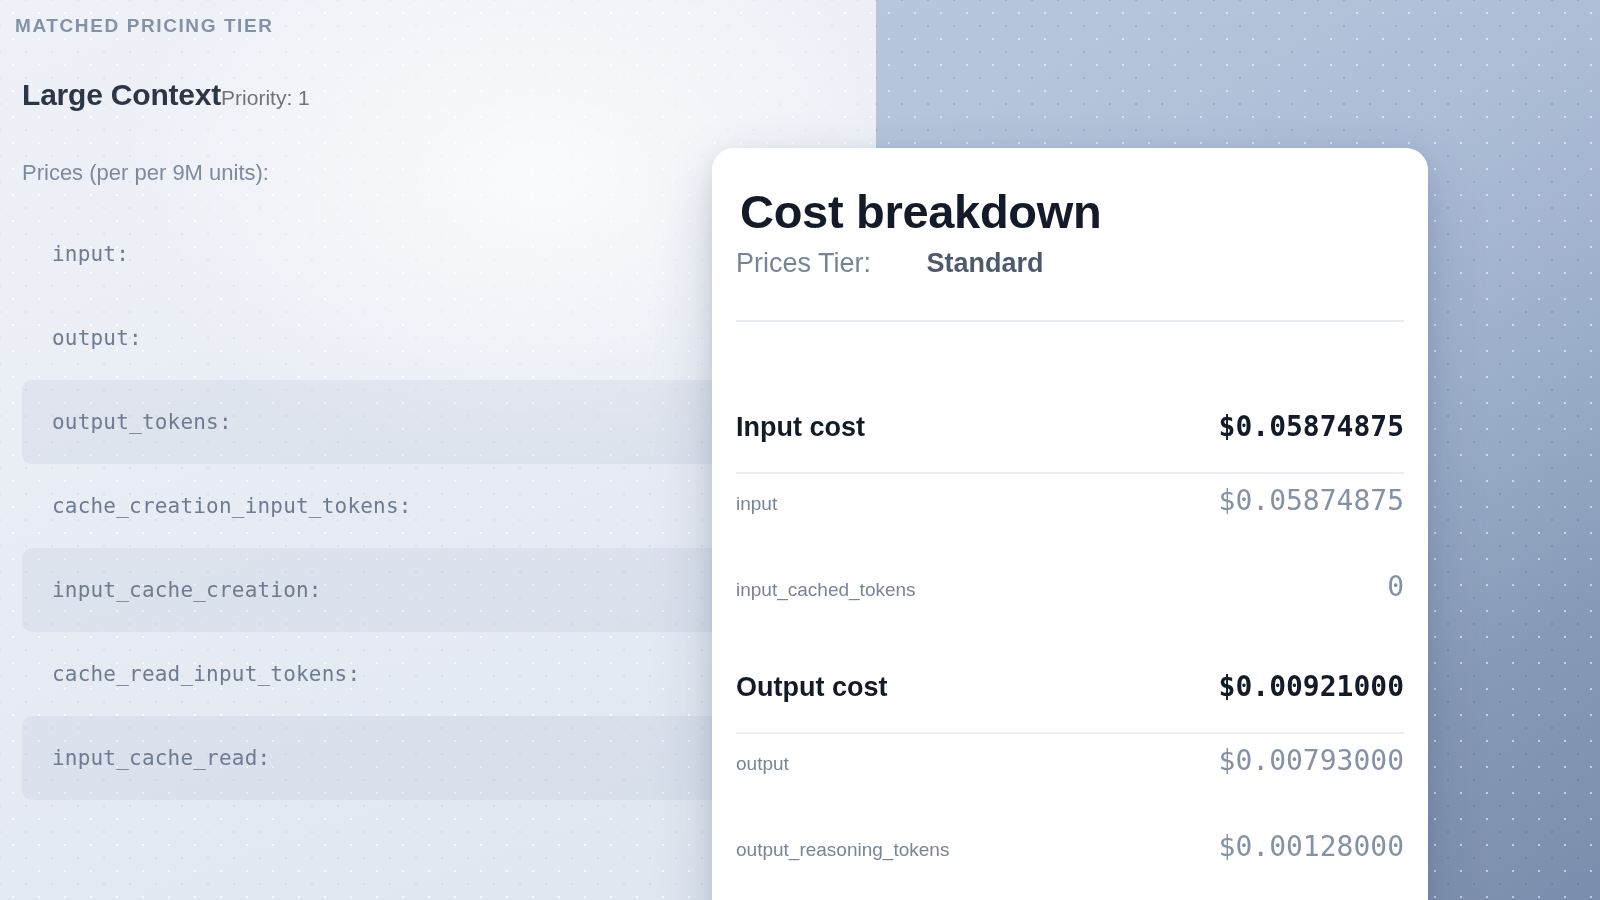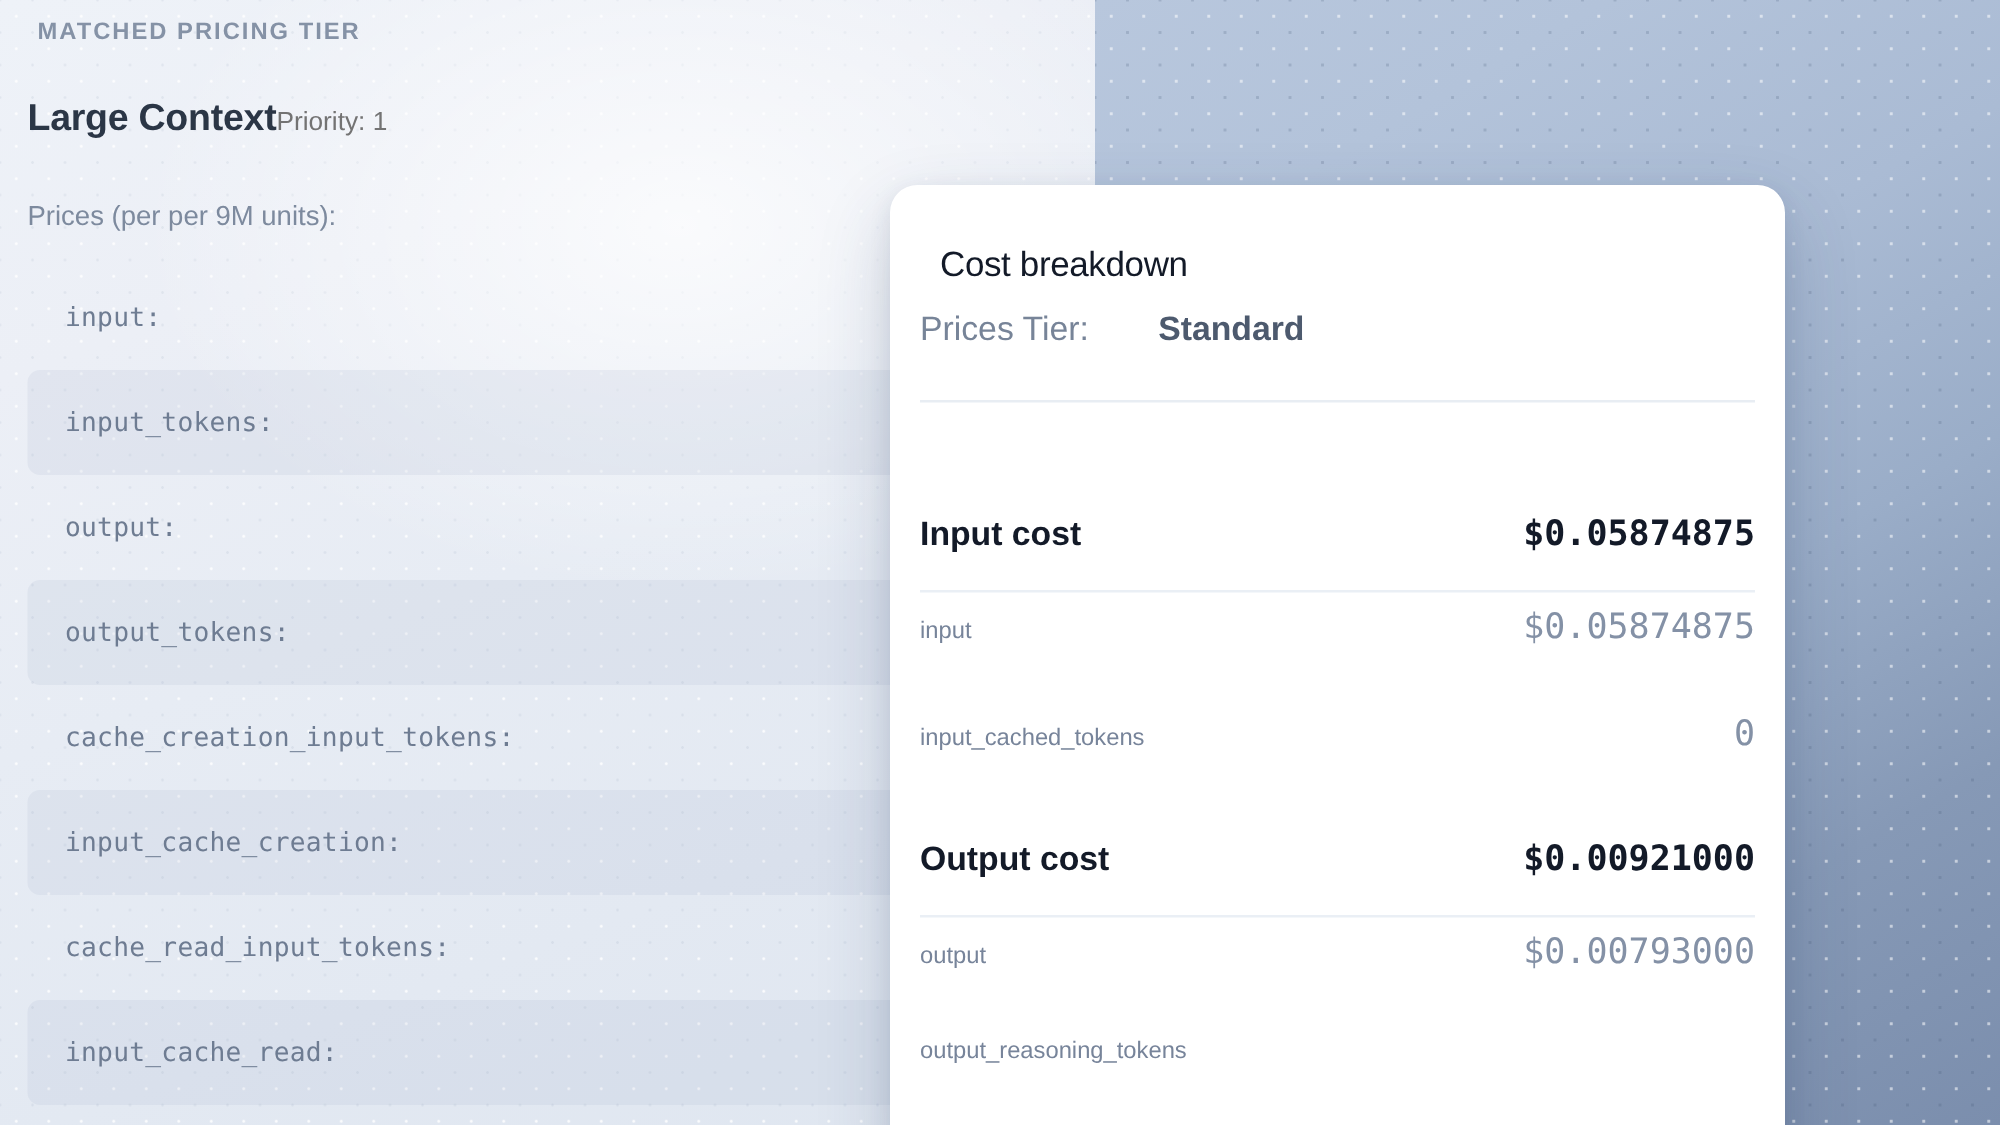--- a/index.html
+++ b/index.html
@@ -79,21 +79,21 @@
   
   .left-content {
     position: absolute;
     left: 0; top: 0;
     width: 876px;
     height: 900px;
   }
 
   .eyebrow {
     position: absolute;
-    left: 30px;
+    left: 15px;
     top: 15px;
     font-size: 19px;
     font-weight: 600;
     letter-spacing: 1.6px;
     color: #8592a6;
     white-space: nowrap;
   }
 
   .tier-line {
     position: absolute;
@@ -162,27 +162,27 @@
     border-radius: 22px;
     box-shadow:
       0 24px 60px rgba(40, 60, 95, 0.20),
       0 6px 18px rgba(40, 60, 95, 0.10);
     overflow: hidden;
     box-sizing: border-box;
     padding: 0 24px;
   }
 
   .card-title {
-    margin: 16px;
+    margin: 4px;
     padding: 0;
     position: absolute;
     left: 24px;
     top: 32px;
-    font-size: 28px;
-    font-weight: 400;
+    font-size: 47px;
+    font-weight: 700;
     color: #131a28;
     letter-spacing: -0.3px;
     white-space: nowrap;
   }
 
   .card-subtitle {
     position: absolute;
     left: 24px;
     top: 100px;
     font-size: 27px;
@@ -282,23 +282,20 @@
       <span class="tier-name">Large Context</span>
       <span class="tier-priority">Priority: 1</span>
     </div>
 
     <div class="prices-label">Prices (per per 9M units):</div>
 
     <div class="price-rows">
       <div class="price-row">
         <span class="key">input:</span>
       </div>
-      <div class="price-row alt">
-        <span class="key">input_tokens:</span>
-      </div>
       <div class="price-row">
         <span class="key">output:</span>
       </div>
       <div class="price-row alt">
         <span class="key">output_tokens:</span>
       </div>
       <div class="price-row">
         <span class="key">cache_creation_input_tokens:</span>
       </div>
       <div class="price-row alt">
@@ -347,17 +344,18 @@
         <span class="value">$0.00921000</span>
       </div>
       <div class="section-rule"></div>
 
       <div class="detail-row">
         <span class="label">output</span>
         <span class="value">$0.00793000</span>
       </div>
       <div class="detail-row">
         <span class="label">output_reasoning_tokens</span>
+        <span class="value">$0.00128000</span>
       </div>
     </div>
 
   </div>
 </div>
 
 </body></html>

